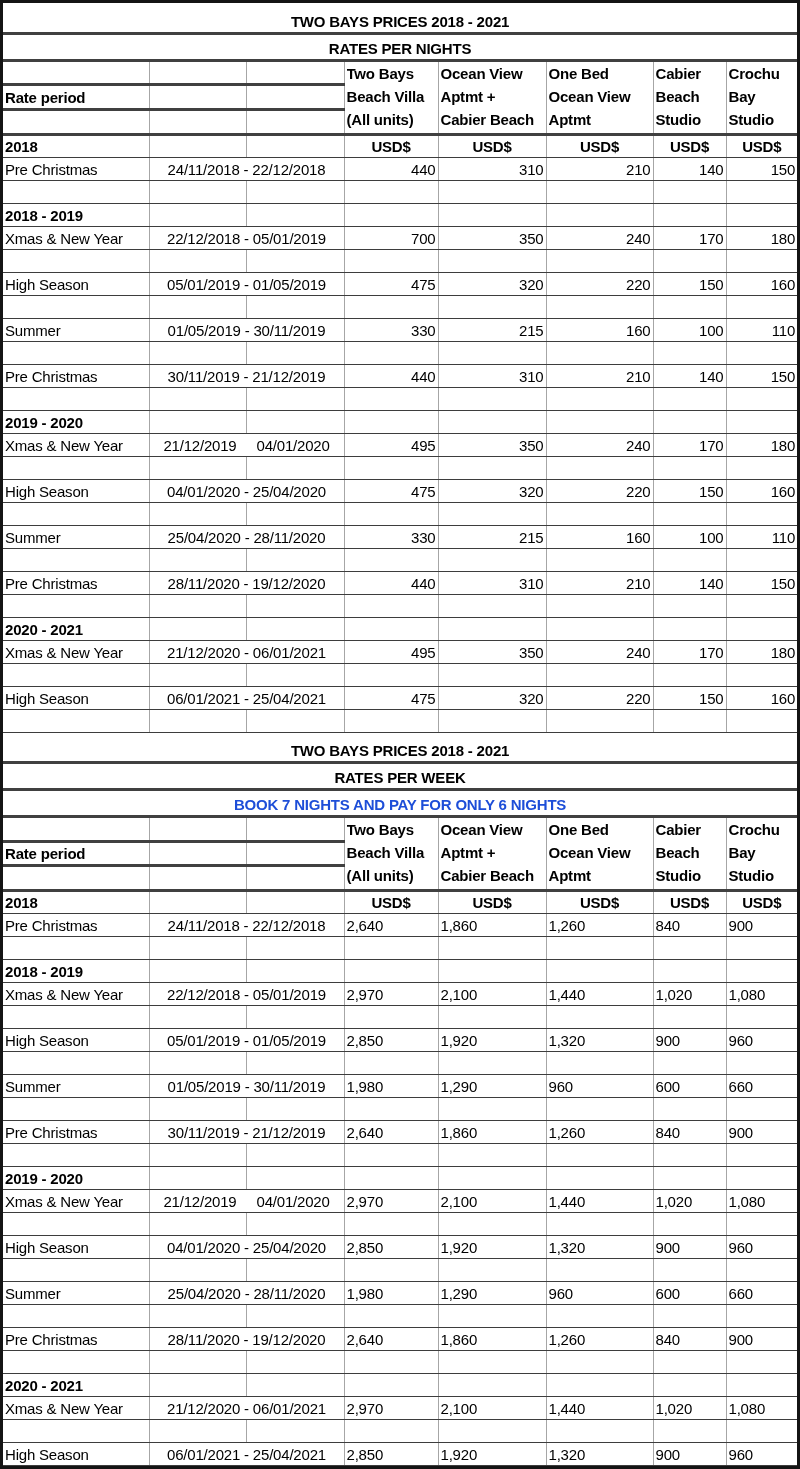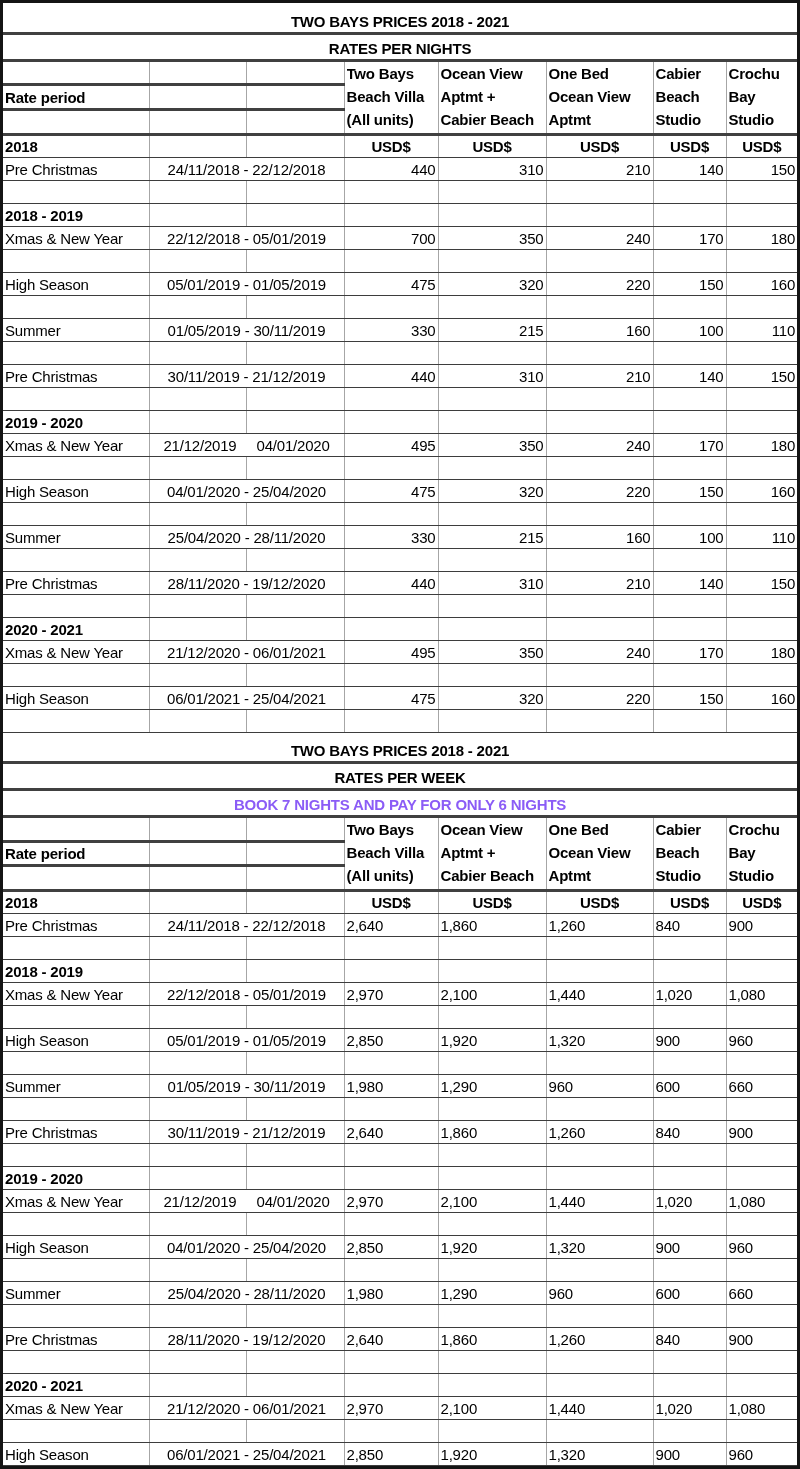--- a/index.html
+++ b/index.html
@@ -357,21 +357,21 @@
         <col style="width: 71px;">
       </colgroup>
       <tbody>
         <tr class="hl-light" style="height: 30px;">
           <td class="title" colspan="8">TWO BAYS PRICES 2018 - 2021</td>
         </tr>
         <tr class="hl-light" style="height: 27px;">
           <td class="subtitle" colspan="8">RATES PER WEEK</td>
         </tr>
         <tr class="hl-light" style="height: 27px;">
-          <td class="promo" colspan="8" style="color: #8b5cf6;">BOOK 7 NIGHTS AND PAY FOR ONLY 6 NIGHTS</td>
+          <td class="promo" colspan="8" style="color: #1d4ed8;">BOOK 7 NIGHTS AND PAY FOR ONLY 6 NIGHTS</td>
         </tr>
         <tr class="hl-light" style="height: 23px;">
           <td class="lab"></td>
           <td></td>
           <td></td>
           <td class="prod" rowspan="3">
             <div>Two Bays</div>
             <div>Beach Villa</div>
             <div>(All units)</div>
           </td>

